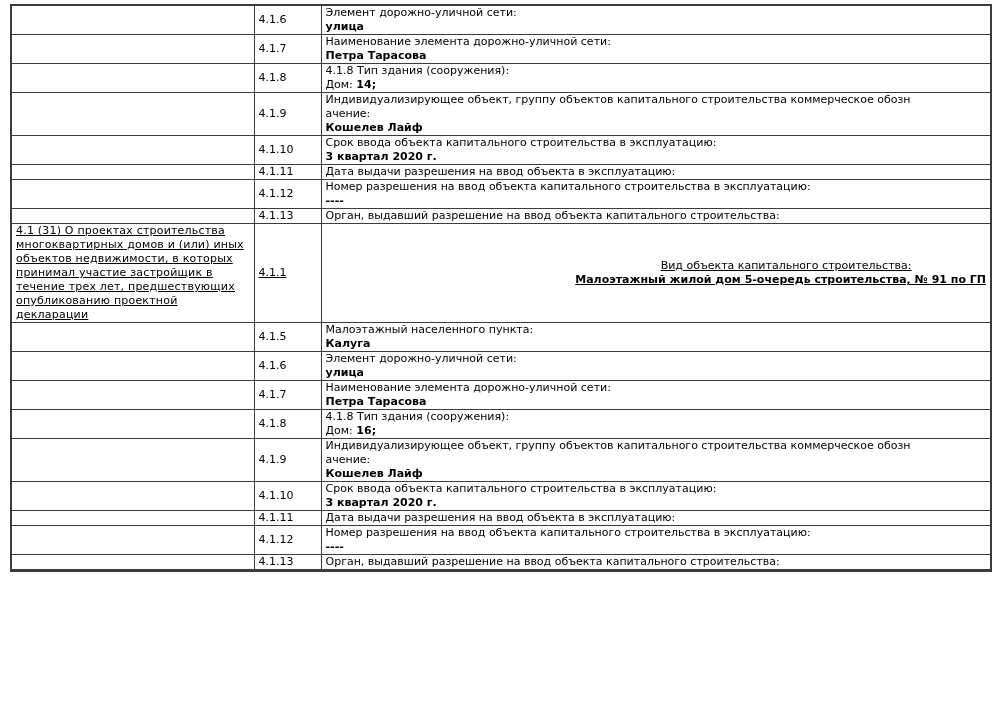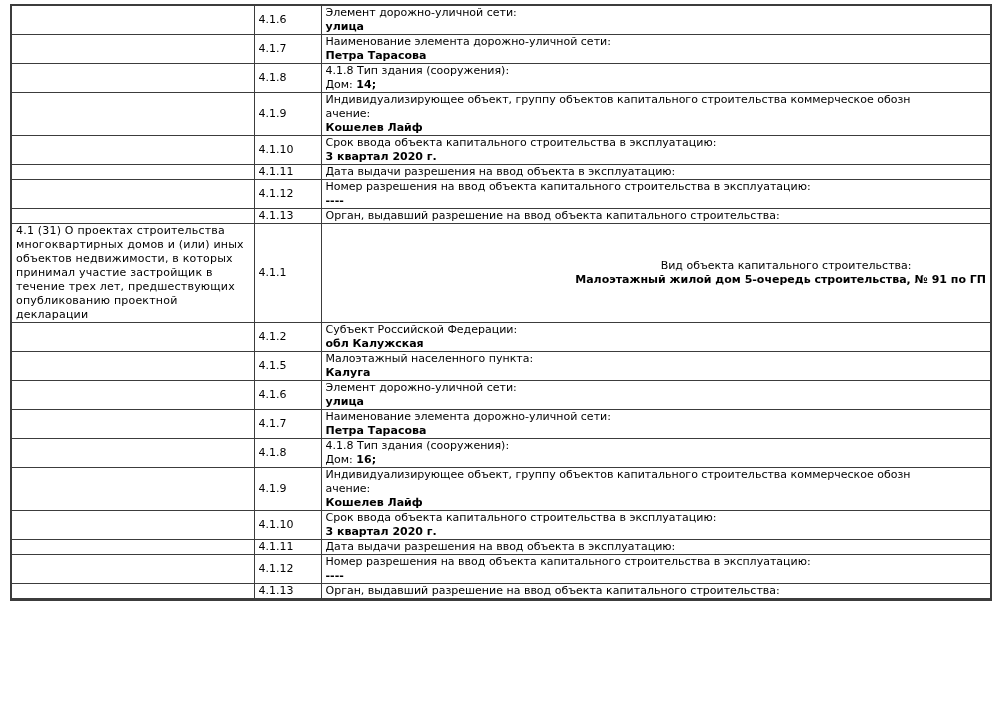--- a/index.html
+++ b/index.html
@@ -45,20 +45,21 @@
   td.c-code {
     vertical-align: middle;
     font-size: 11.5px;
   }
   td.c-content {
     vertical-align: top;
     padding: 1px 4px;
   }
   tr.tall {
     height: 95px;
+    text-decoration: underline;
   }
   tr.tall td.c-content {
     vertical-align: middle;
     text-align: right;
   }
   .field-label {
     max-width: 586px;
     word-break: break-all;
   }
   .field-value-line {
@@ -185,32 +186,20 @@
     <td class="c-content">
       <div class="field-label">Вид объекта капитального строительства:</div>
       <div class="field-value-line"><span></span><b>Малоэтажный жилой дом 5-очередь строительства, № 91 по ГП</b></div>
     </td>
   </tr>
         <tr>
     <td class="c-section">
       <div></div>
     </td>
     <td class="c-code">
-      <span>4.1.2</span>
-    </td>
-    <td class="c-content">
-      <div class="field-label">Субъект Российской Федерации:</div>
-      <div class="field-value-line"><span></span><b>обл Калужская</b></div>
-    </td>
-  </tr>
-        <tr>
-    <td class="c-section">
-      <div></div>
-    </td>
-    <td class="c-code">
       <span>4.1.5</span>
     </td>
     <td class="c-content">
       <div class="field-label">Малоэтажный населенного пункта:</div>
       <div class="field-value-line"><span></span><b>Калуга</b></div>
     </td>
   </tr>
         <tr>
     <td class="c-section">
       <div></div>

